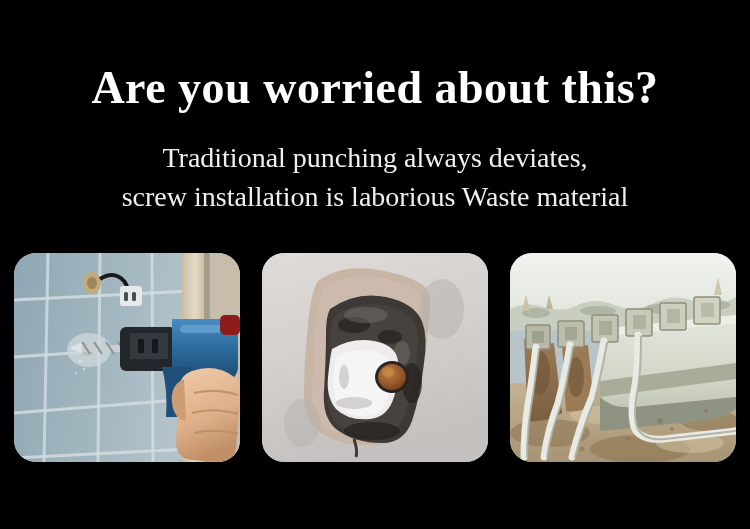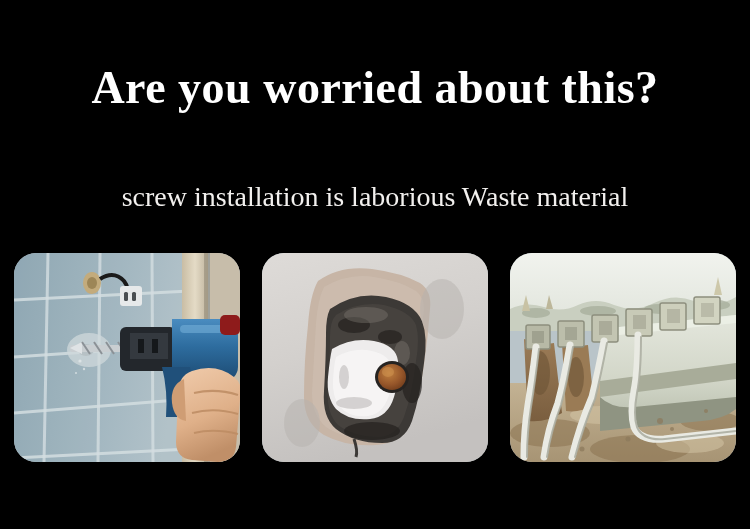--- a/index.html
+++ b/index.html
@@ -60,20 +60,21 @@
   }
   .photo svg { display:block; width:100%; height:100%; }
 </style>
 </head>
 <body>
 
 <div class="banner">
 
   <div class="headline">Are you worried about this?</div>
 
+  <div class="subline subline-1">Traditional punching always deviates,</div>
 
   <div class="subline subline-2">screw installation is laborious Waste material</div>
 
   <div class="photo-row">
 
     <div class="photo">
       <svg viewBox="0 0 226 209" preserveAspectRatio="none">
         <defs>
           <linearGradient id="tileG" x1="0" y1="0" x2="1" y2="0.2">
             <stop offset="0" stop-color="#8aa3b0"></stop>

